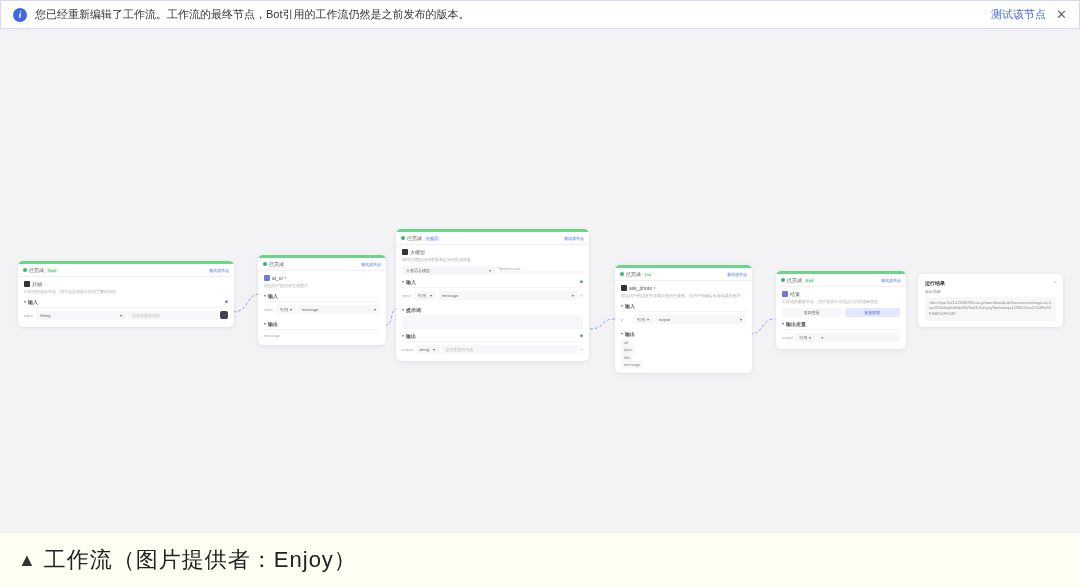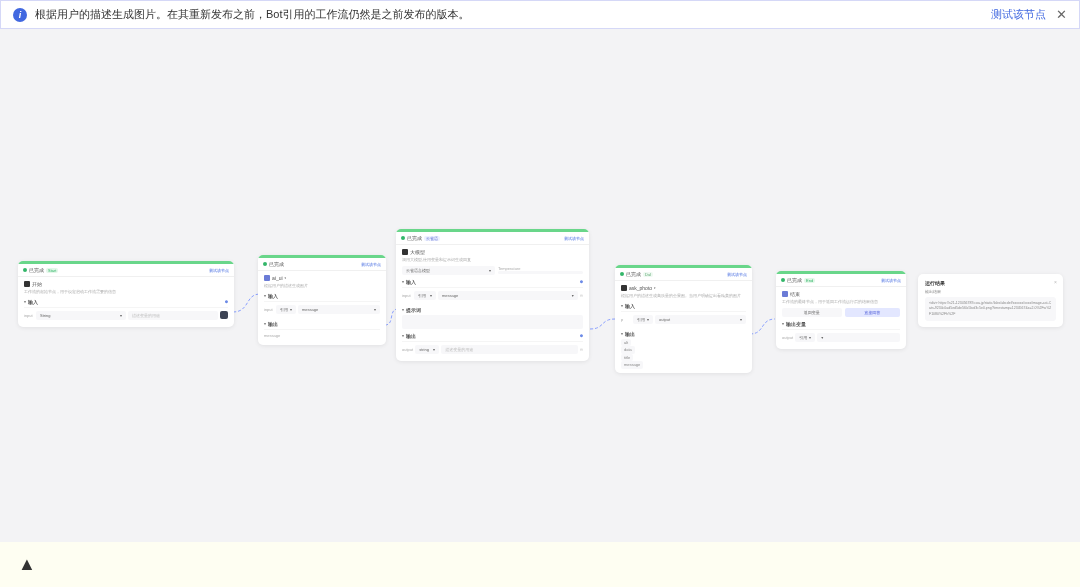--- a/index.html
+++ b/index.html
@@ -232,21 +232,21 @@
       font-weight: 500;
       color: #222;
       letter-spacing: 1px;
     }
   </style>
 </head>
 <body>
 
 <div class="notification-bar">
   <span class="info-icon">i</span>
-  <span>根据用户的描述生成图片。在其重新发布之前，Bot引用的工作流仍然是之前发布的版本。</span>
+  <span>您已经重新编辑了工作流。工作流的最终节点，Bot引用的工作流仍然是之前发布的版本。</span>
   <span class="spacer"></span>
   <div class="notification-actions">
     <span class="dismiss-link">测试该节点</span>
     <span class="close-icon">✕</span>
   </div>
 </div>
 
 <div class="canvas">
 
   <svg class="connector" style="left:0;top:0;width:1080px;height:540px">
@@ -479,13 +479,14 @@
     <span class="result-close">×</span>
     <div class="r-title">运行结果</div>
     <div class="r-sub">输出结果</div>
     <div class="result-box">&lt;div&gt; https://s21-123456789.coa.jp/static/labs/abcdef/xxxxxx/xxxx/image-cat-Cats-9234c0ad5ed5de5f4c5baf3c5e0.png?timestamp=1234567&amp;x=2.0%2Fw%2F1080%2Fh%2F</div>
   </div>
 
 </div>
 
 <div class="caption-bar">
   <span class="triangle">▲</span>
+  <span class="caption-text">工作流（图片提供者：Enjoy）</span>
 </div>
 
 </body></html>

